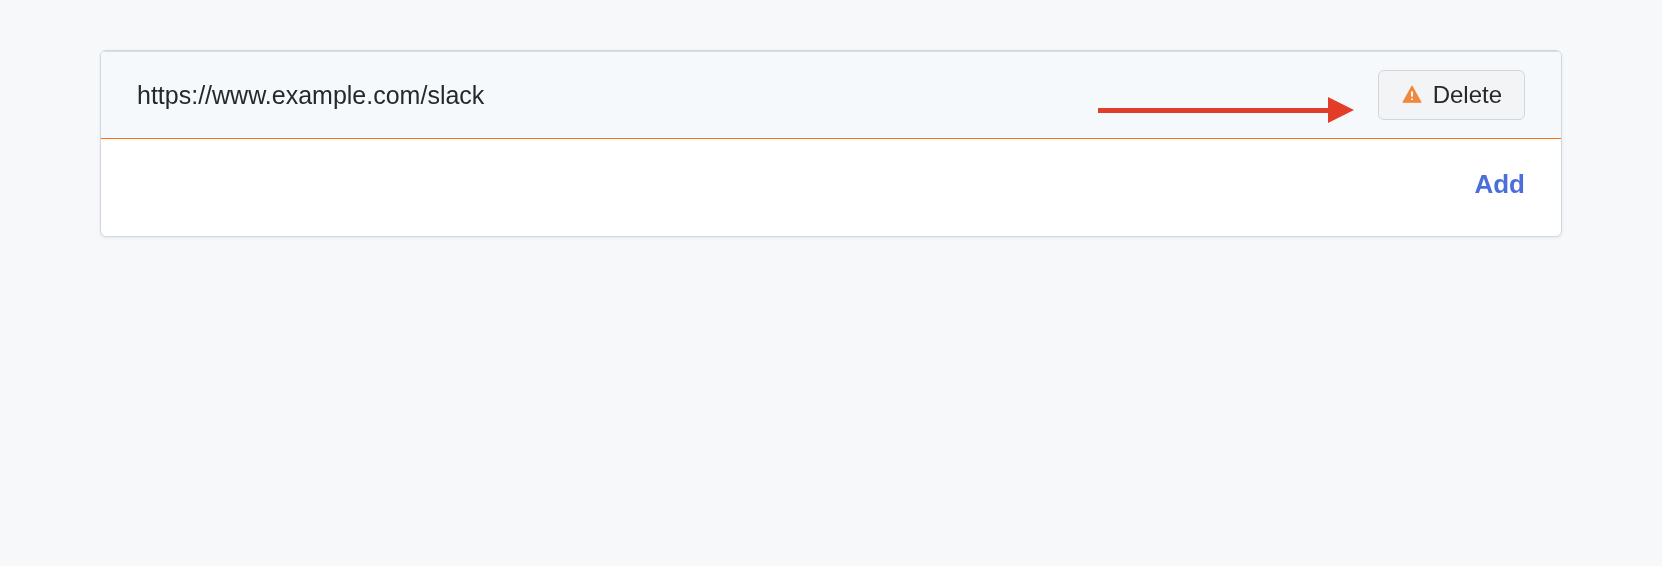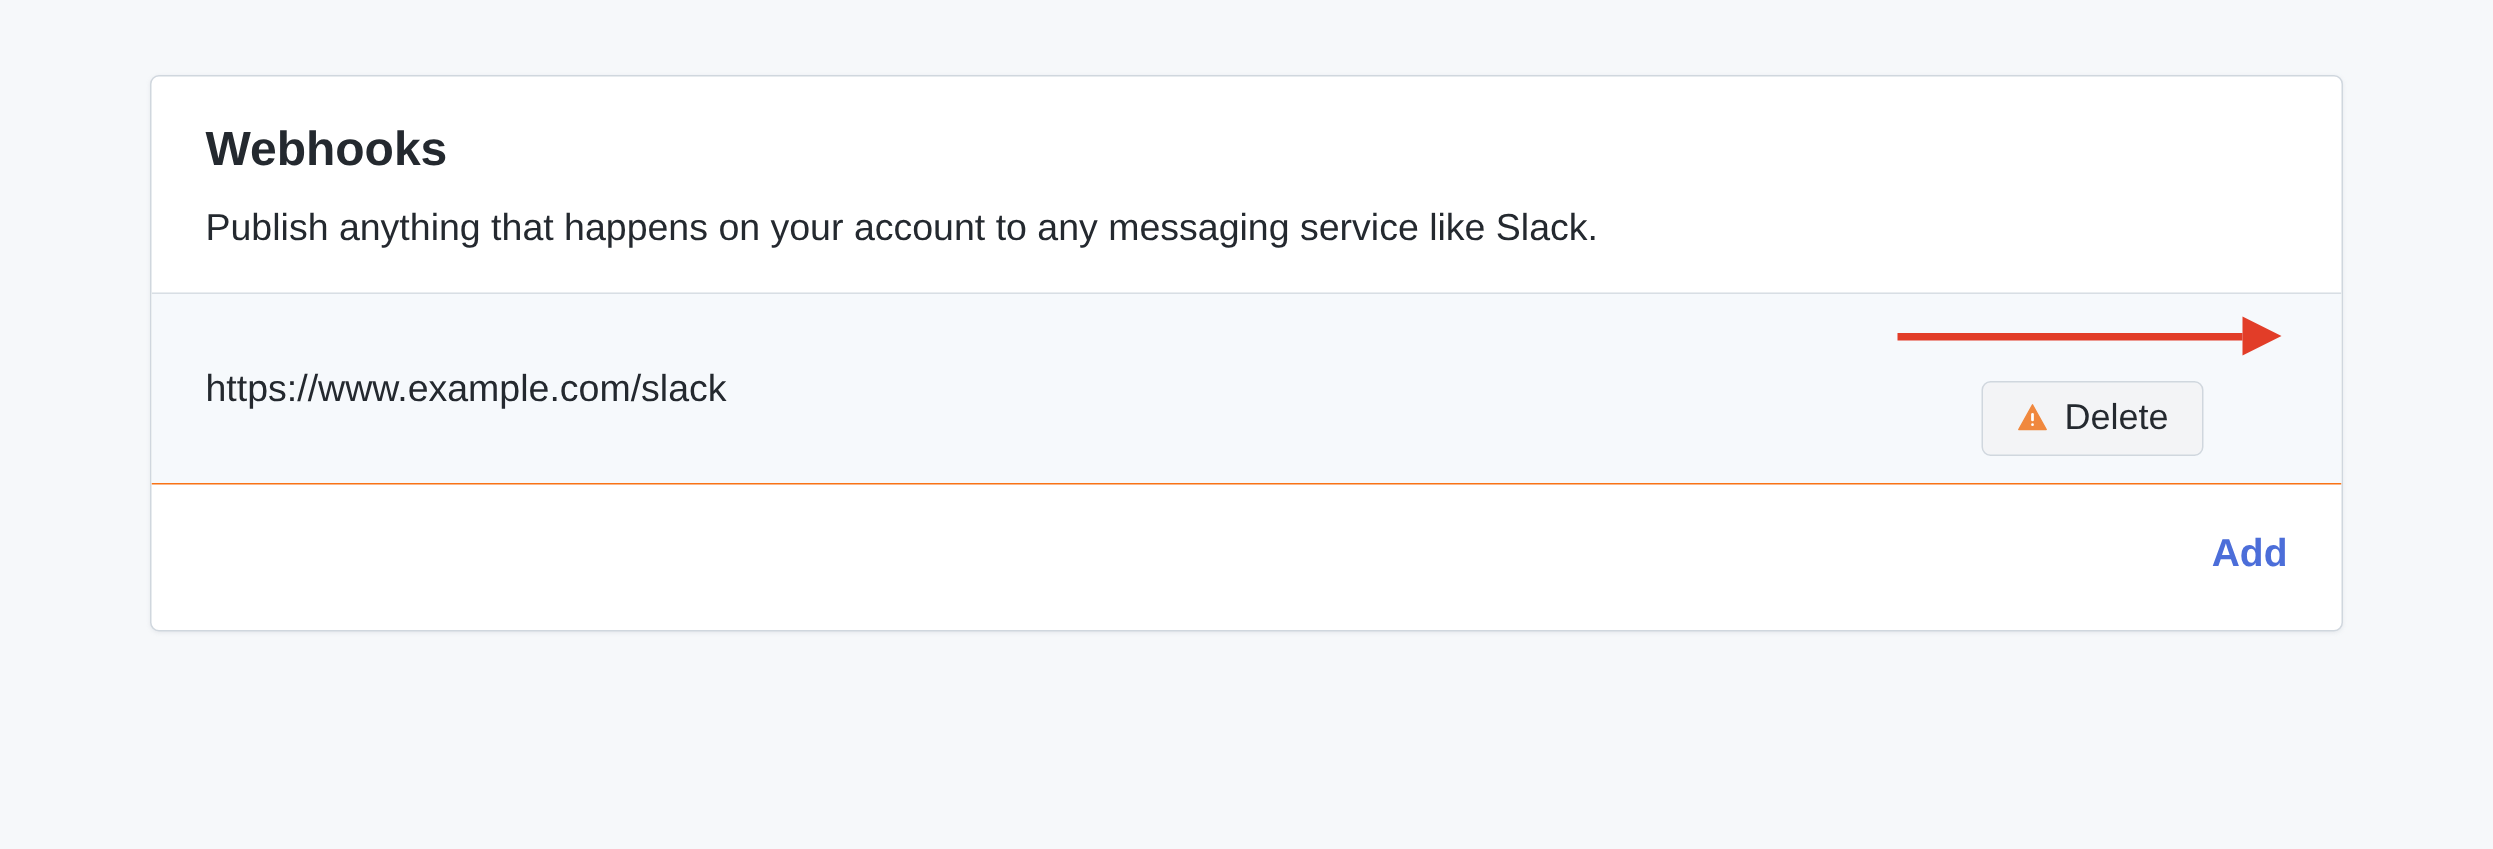--- a/index.html
+++ b/index.html
@@ -45,23 +45,22 @@
       justify-content: space-between;
       position: relative;
     }
     .webhook-url {
       font-size: 25px;
       color: #24292f;
       flex: 0 0 auto;
     }
     .webhook-right {
       display: flex;
-      align-items: center;
+      align-items: flex-end;
       gap: 20px;
-      flex-direction: column;
     }
     .arrow-annotation {
       position: relative;
       width: 260px;
       height: 20px;
       display: flex;
       align-items: center;
     }
     .arrow-line {
       height: 5px;
@@ -101,24 +100,20 @@
       font-weight: 600;
       color: #4c6ed9;
       text-decoration: none;
       cursor: pointer;
     }
   </style>
 </head>
 <body>
 
 <div class="card">
-  <div class="card-header">
-    <h2 class="card-title">Webhooks</h2>
-    <p class="card-description">Publish anything that happens on your account to any messaging service like Slack.</p>
-  </div>
 
   <div class="webhook-row">
     <span class="webhook-url">https://www.example.com/slack</span>
     <div class="webhook-right">
       <div class="arrow-annotation">
         <div class="arrow-line"></div>
         <div class="arrow-head"></div>
       </div>
       <button class="delete-btn">
         <span class="warn-icon">

